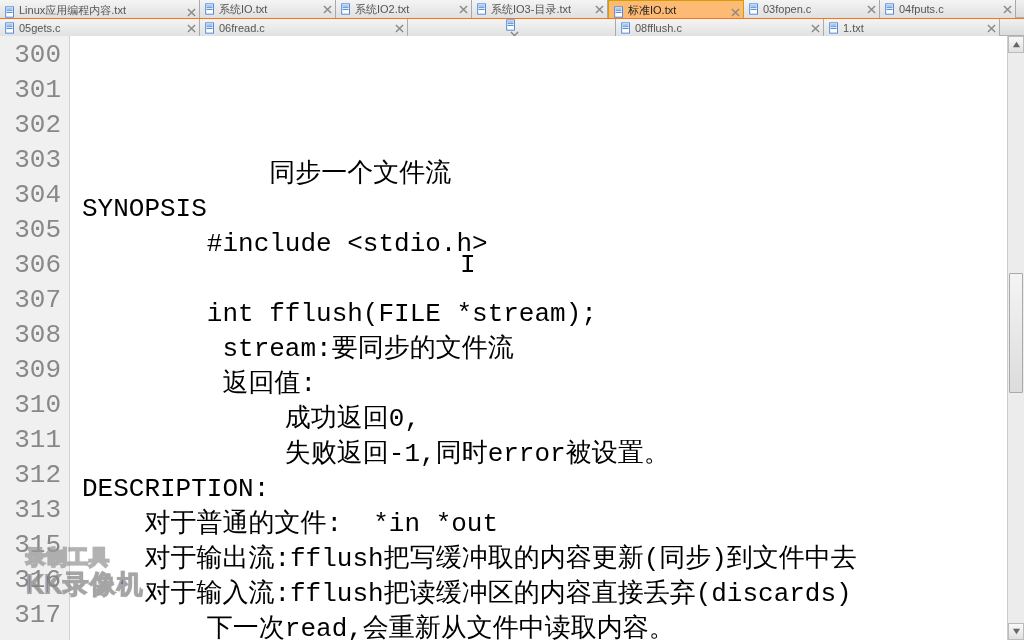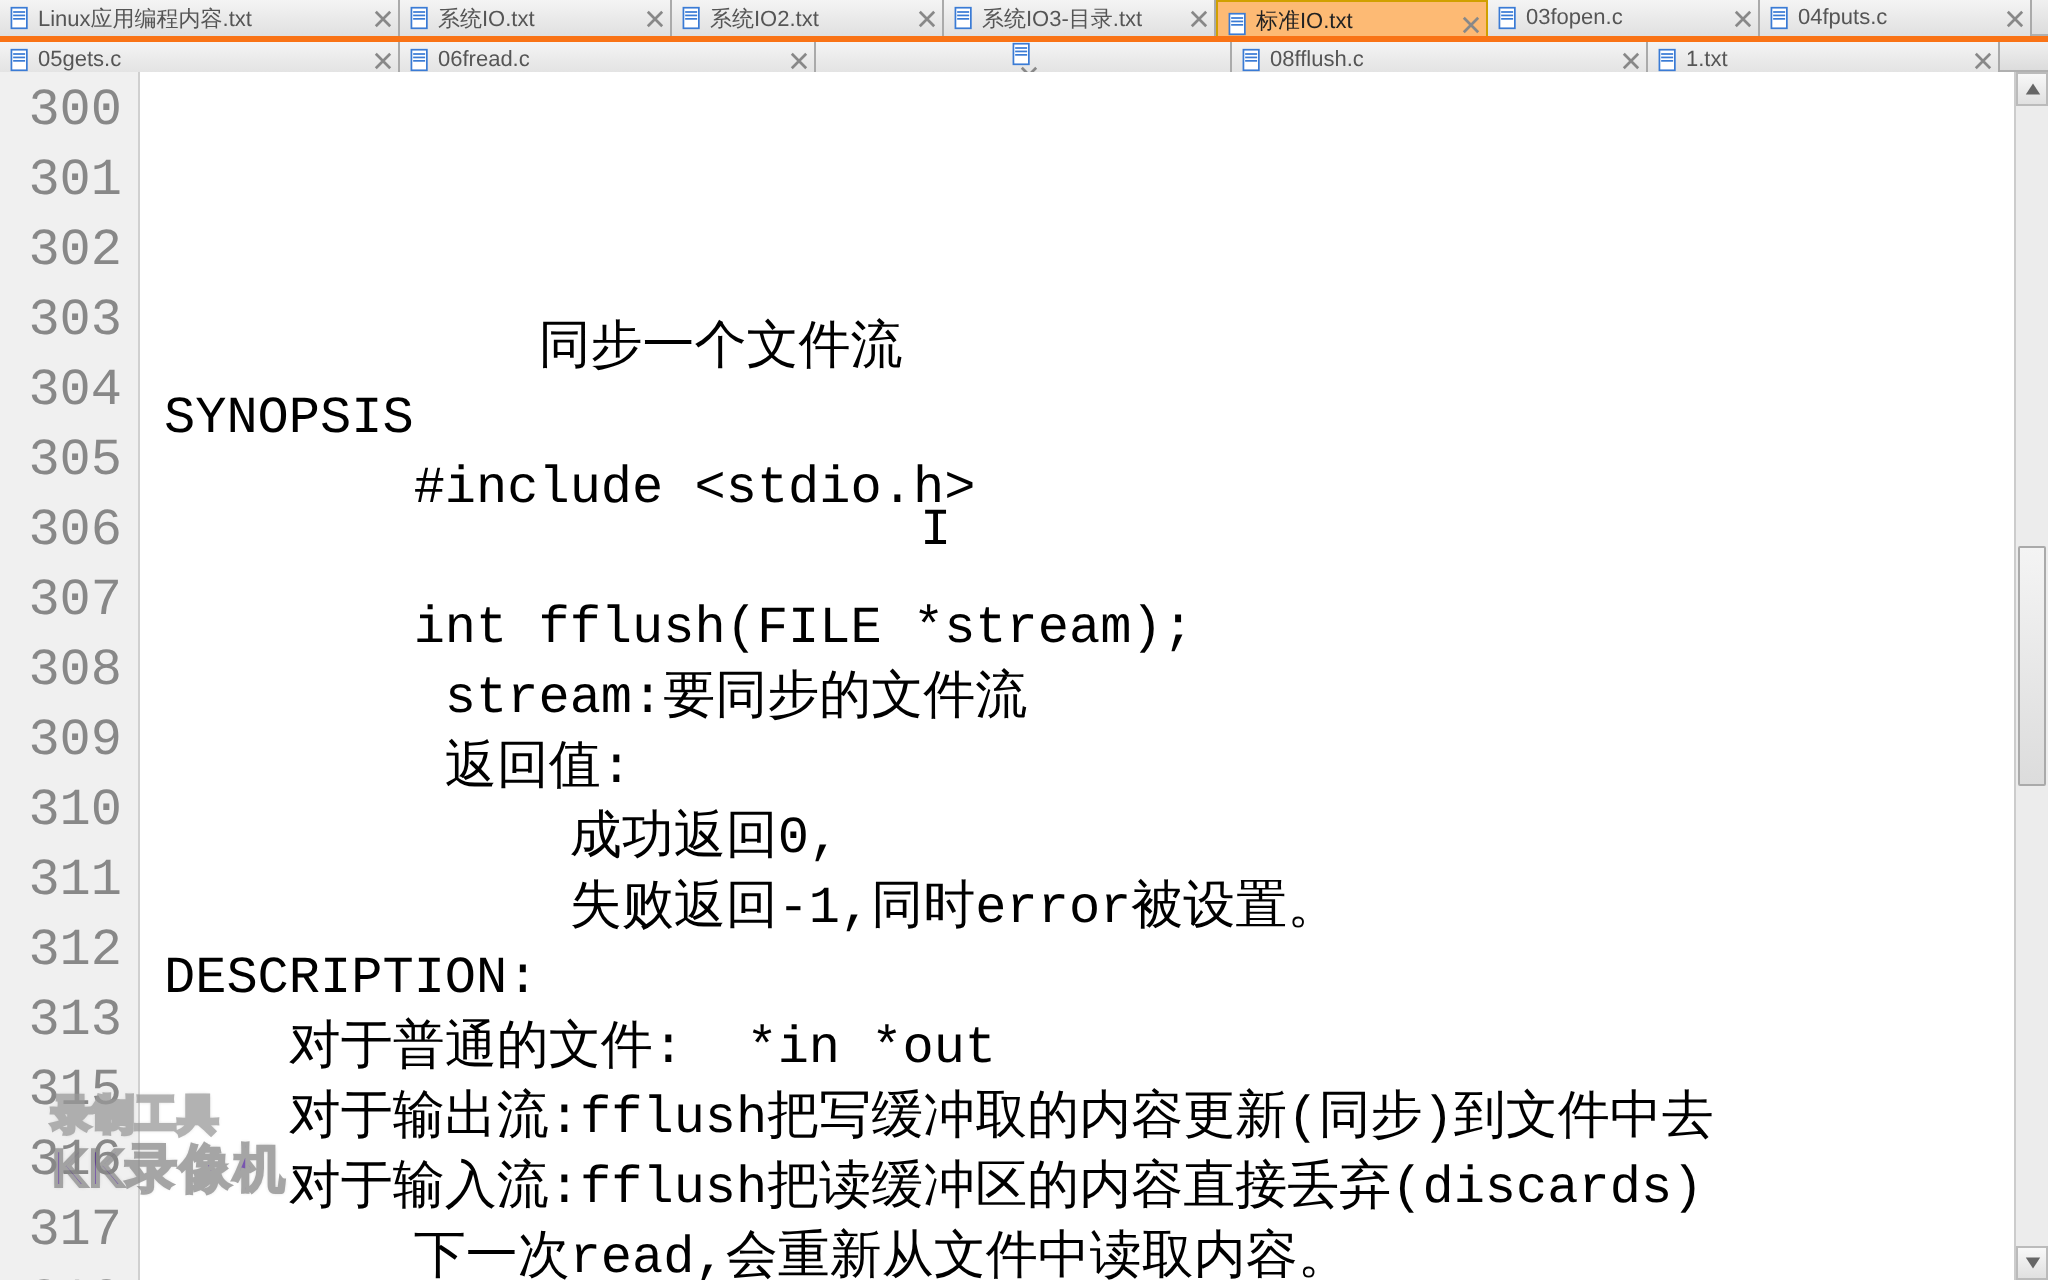--- a/index.html
+++ b/index.html
@@ -1,18 +1,18 @@
 <!DOCTYPE html>
 <html><head>
 <meta charset="utf-8">
 <style>
   * { margin:0; padding:0; box-sizing:border-box; }
   html,body { width:1024px; height:640px; overflow:hidden; font-family:"Microsoft YaHei",SimSun,sans-serif; background:#fff; }
   .tab-strip { display:flex; height:18px; background:#e8e8e8; border-bottom:1px solid #b0b0b0; }
-  .tab-strip.row2 { border-top:3px solid #f97316; }
+  .tab-strip.row2 { border-top:1px solid #f97316; }
   .tab {
     display:flex; align-items:center; height:18px; padding:0 2px 0 4px;
     background:linear-gradient(#f4f4f4,#e0e0e0);
     border-right:1px solid #aaa; font-size:11px; color:#555;
     min-width:0; overflow:hidden; white-space:nowrap;
   }
   .tab.active { background:#fdba74; border:1px solid #d0a000; border-bottom:none; color:#222;align-items:flex-end; }
   .tab .file-icon { width:12px; height:12px; margin-right:3px; display:inline-flex; align-items:center; justify-content:center; }
   .tab .file-icon svg { width:12px; height:12px; }
   .tab .label { flex:1; overflow:hidden; text-overflow:ellipsis; }
@@ -40,21 +40,21 @@
     display:flex; align-items:center; justify-content:center; }
   .sb-btn svg { width:9px; height:9px; }
   .sb-track { flex:1; position:relative; background:#ececec; }
   .sb-thumb { position:absolute; left:1px; right:1px; top:220px; height:120px;
     background:linear-gradient(#f4f4f4,#dcdcdc); border:1px solid #aaa; border-radius:1px; }
 </style>
 </head>
 <body>
 
 <div class="tab-strip" id="tabrow1">
-    <div class="tab" style="width: 200px;">
+    <div class="tab" style="width: 200px; align-items: flex-end;">
       <span class="file-icon">
         <svg viewBox="0 0 14 14">
           <rect x="2" y="1" width="9" height="12" fill="#fff" stroke="#3a7bd5" stroke-width="1"></rect>
           <rect x="3" y="3" width="7" height="1" fill="#3a7bd5"></rect>
           <rect x="3" y="5" width="7" height="1" fill="#3a7bd5"></rect>
           <rect x="3" y="7" width="7" height="1" fill="#3a7bd5"></rect>
         </svg>
       </span>
       <span class="label">Linux应用编程内容.txt</span>
       <span class="close">

